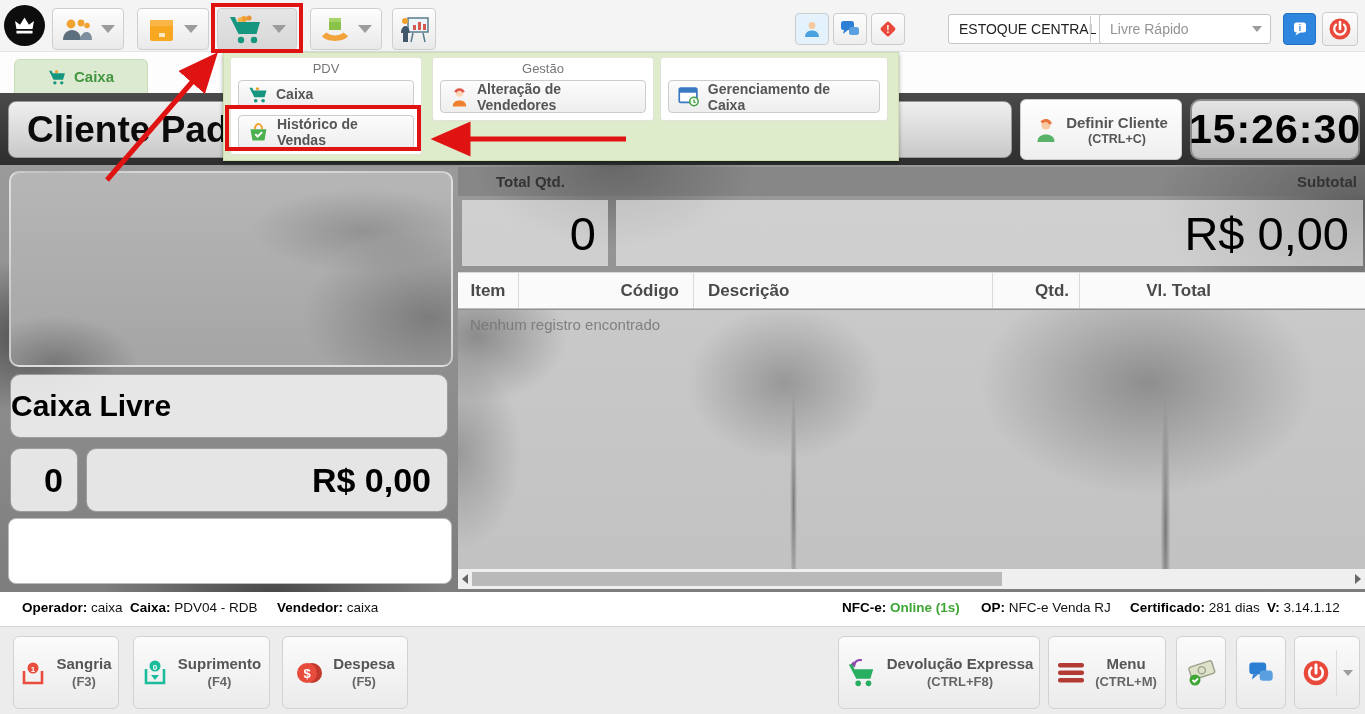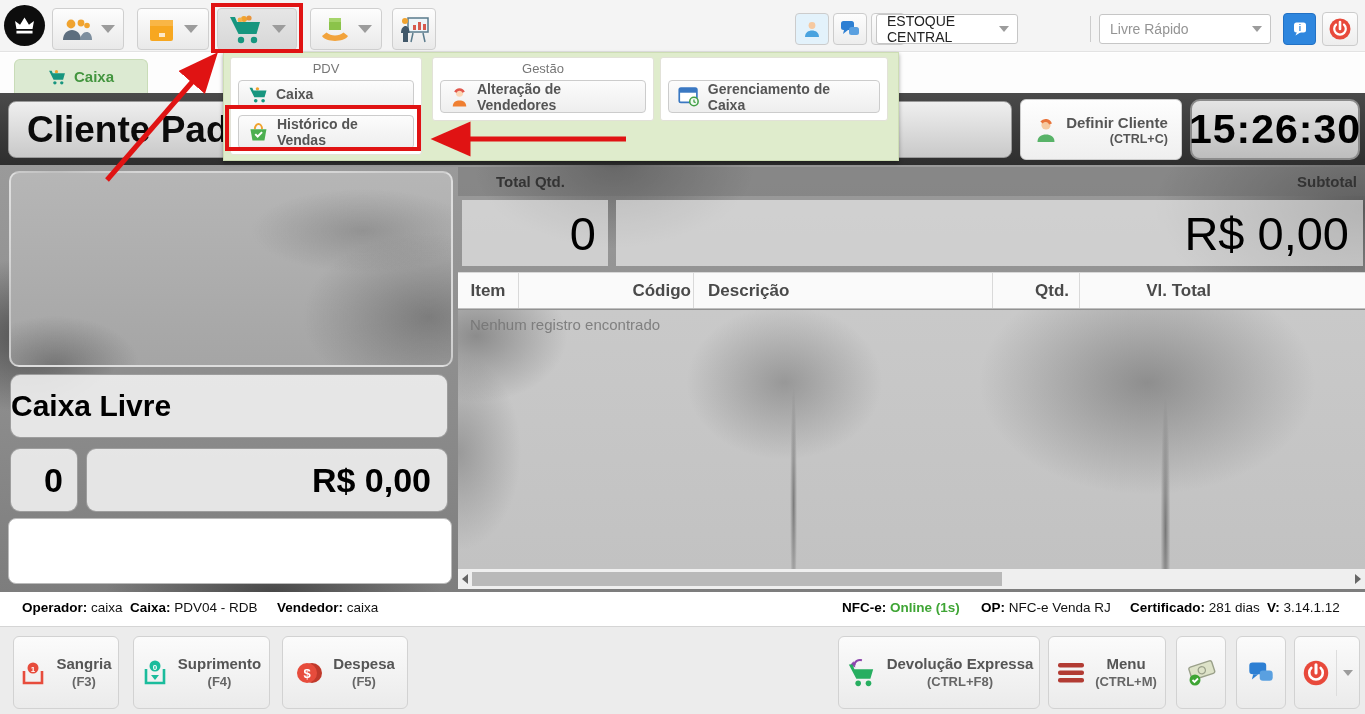--- a/index.html
+++ b/index.html
@@ -30,21 +30,21 @@
                color:#43953f; font-weight:bold; font-size:15px; }
 
   
   #clientbar { left:0; top:93px; width:1365px; height:72px; background:linear-gradient(#4a4a4a,#2e2e2e); }
   #client-btn { position:absolute; left:8px; top:8px; width:1004px; height:57px; border-radius:8px; border:1px solid #999;
                 background:linear-gradient(#efefef,#c9c9c9); display:flex; align-items:center; padding-left:18px;
                 font-size:37px; font-weight:bold; color:#0b0b0b; white-space:nowrap; overflow:hidden; }
   #definir-btn { position:absolute; left:1020px; top:6px; width:162px; height:61px; border-radius:6px; border:1px solid #ccc;
                  background:linear-gradient(#fefefe,#efefef); display:flex; align-items:center; justify-content:center; gap:8px; }
   #definir-btn .l1 { font-size:15px; font-weight:bold; color:#555; line-height:1.2; }
-  #definir-btn .l2 { font-size:12.5px; font-weight:bold; color:#555; text-align:right; }
+  #definir-btn .l2 { font-size:12.5px; font-weight:bold; color:#555; text-align:center; }
   #clock { position:absolute; left:1190px; top:6px; width:170px; height:61px; border-radius:10px; border:2px solid #8b8b8b;
            background:linear-gradient(#e4e4e4,#bdbdbd); display:flex; align-items:center; justify-content:center;
            font-size:41px; font-weight:bold; color:#000; letter-spacing:1px; }
 
   
   #main { left:0; top:165px; width:1365px; height:427px;
     background:
       radial-gradient(ellipse 140px 110px at 2% 40%, rgba(30,30,30,.55), transparent 70%),
       radial-gradient(ellipse 240px 90px at 20% 100%, rgba(20,20,20,.5), transparent 70%),
       radial-gradient(ellipse 200px 120px at 45% 0%, rgba(40,40,40,.45), transparent 70%),
@@ -201,21 +201,21 @@
         <rect x="9" y="7" width="10" height="8" rx="2.5" fill="#5aa0e0"></rect>
       </svg>
     </div>
     <div class="minibtn" style="left:871px;width:34px;">
       <svg width="20" height="20" viewBox="0 0 20 20">
         <rect x="4.2" y="4.2" width="11.6" height="11.6" rx="2" fill="#e8493b" transform="rotate(45 10 10)"></rect>
         <text x="10" y="14" text-anchor="middle" font-size="10" font-weight="bold" fill="#fff">!</text>
       </svg>
     </div>
 
-    <div class="select" style="left:876px;width:142px;">
+    <div class="select" style="left:948px;width:172px;">
       <span class="txt">ESTOQUE CENTRAL</span>
       <span class="caret sm"></span>
     </div>
     <div class="abs" style="left:1090px;top:16px;width:1px;height:26px;background:#ccc;"></div>
     <div class="select" style="left:1099px;width:172px;">
       <span class="txt placeholder">Livre Rápido</span>
       <span class="caret sm"></span>
     </div>
 
     <div class="minibtn" style="left:1283px;width:33px;background:#2e86de;border-color:#2271c4;">
@@ -286,21 +286,21 @@
     </div>
     <div id="qty-box" class="bigbox">
       <span>0</span>
     </div>
     <div id="sub-box" class="bigbox">
       <span>R$ 0,00</span>
     </div>
 
     <div id="thead">
       <div class="th" style="width:61px;justify-content:center;">Item</div>
-      <div class="th" style="width:175px;justify-content:flex-end;padding-right:2px;">Código</div>
+      <div class="th" style="width:175px;justify-content:flex-end;padding-right:14px;">Código</div>
       <div class="th" style="width:299px;padding-left:14px;">Descrição</div>
       <div class="th" style="width:87px;justify-content:flex-end;padding-right:10px;">Qtd.</div>
       <div class="th" style="width:133px;justify-content:flex-end;padding-right:2px;border-right:none;">Vl. Total</div>
     </div>
 
     <div id="sale-body">
       <span id="empty-msg">Nenhum registro encontrado</span>
     </div>
 
     <div id="hscroll">

